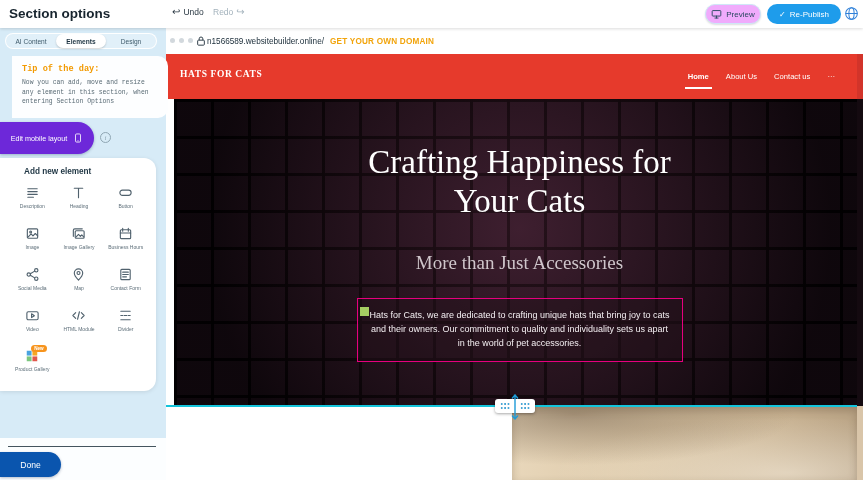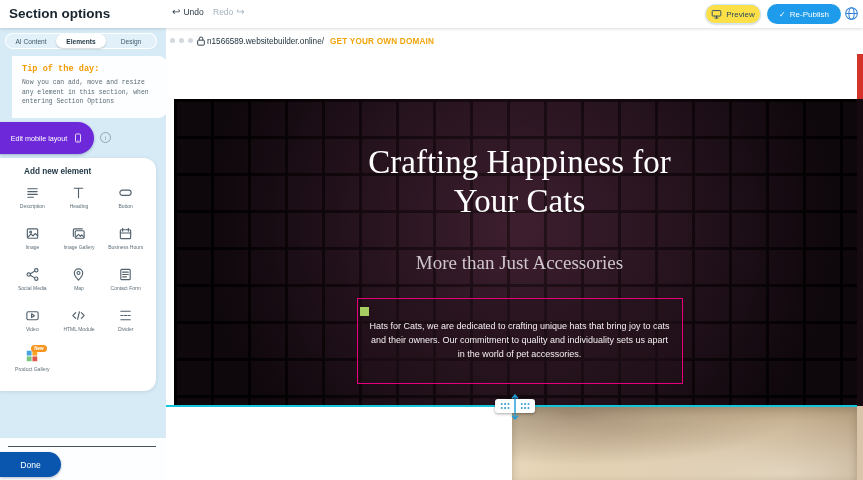--- a/index.html
+++ b/index.html
@@ -5,21 +5,21 @@
   html,body{margin:0;padding:0;background:#e9edf0;}
   .stage{position:relative;width:863px;height:480px;background:#fff;font-family:"Liberation Sans",sans-serif;overflow:hidden;}
 
   
   .topbar{position:absolute;left:0;top:0;width:863px;height:28px;background:#fff;box-shadow:0 1px 3px rgba(0,0,0,.14);z-index:40;}
   .topbar-title{position:absolute;left:9px;top:6px;font-size:13.5px;font-weight:bold;color:#17242e;}
   .undo-btn,.redo-btn{position:absolute;top:7px;display:flex;align-items:center;gap:3px;font-size:8.5px;cursor:pointer;}
   .undo-btn{left:172px;color:#2c3a45;}
   .redo-btn{left:213px;color:#a3b2bc;}
   .undo-btn .glyph,.redo-btn .glyph{font-size:10px;line-height:10px;}
-  .btn-preview{position:absolute;left:705px;top:4px;width:56px;height:20px;border-radius:11px;background:#fde047;border:1px solid #cfe6f7;box-shadow:0 1px 2px rgba(0,0,0,.14);display:flex;align-items:center;justify-content:center;gap:4px;font-size:8px;color:#27485f;cursor:pointer;box-sizing:border-box;}
+  .btn-preview{position:absolute;left:705px;top:4px;width:56px;height:20px;border-radius:11px;background:#f0abfc;border:1px solid #cfe6f7;box-shadow:0 1px 2px rgba(0,0,0,.14);display:flex;align-items:center;justify-content:center;gap:4px;font-size:8px;color:#27485f;cursor:pointer;box-sizing:border-box;}
   .btn-republish{position:absolute;left:767px;top:4px;width:74px;height:20px;border-radius:11px;background:#1e9ceb;color:#fff;display:flex;align-items:center;justify-content:center;gap:4px;font-size:8px;cursor:pointer;}
   .globe{position:absolute;left:844px;top:6px;width:15px;height:15px;cursor:pointer;}
 
   
   .sidebar{position:absolute;left:0;top:28px;width:166px;height:452px;background:#d7ebf7;z-index:20;}
   .tabs{position:absolute;left:5px;top:5px;width:152px;height:16px;display:flex;border:1px solid rgba(255,255,255,.95);border-radius:9px;background:rgba(255,255,255,.25);box-sizing:border-box;}
   .tab{flex:1;display:flex;align-items:center;justify-content:center;font-size:6.6px;color:#3f5b6b;cursor:pointer;border-radius:8px;}
   .tab.active{background:#fff;box-shadow:0 1px 2px rgba(0,0,0,.18);font-weight:bold;color:#1d3442;}
   .tip-card{position:absolute;left:12px;top:28px;width:156px;height:62px;background:#fdfeff;border-radius:0 10px 10px 0;padding:8px 10px;box-sizing:border-box;font-family:Liberation Mono, monospace;}
   .tip-title{font-size:8.6px;font-weight:bold;color:#f29a02;margin-bottom:4px;}
@@ -57,21 +57,21 @@
   .nav-item.active::after{content:"";position:absolute;left:-3px;right:-3px;bottom:-8px;height:2px;background:#fff;}
   .hero{position:absolute;left:8px;top:45px;width:691px;height:307px;
     background-color:#261320;
     background-image:
       radial-gradient(circle at 50% 42%, rgba(125,62,88,.28), rgba(0,0,0,.62) 80%),
       linear-gradient(to right, rgba(3,0,2,.95) 3px, transparent 3px),
       linear-gradient(to bottom, rgba(3,0,2,.95) 3px, transparent 3px);
     background-size:100% 100%, 37px 37px, 37px 37px;}
   .hero-title{position:absolute;left:0;top:44px;width:100%;text-align:center;font-family:"Liberation Serif",serif;font-size:33px;color:#fff;line-height:1.18;}
   .hero-sub{position:absolute;left:0;top:153px;width:100%;text-align:center;font-family:"Liberation Serif",serif;font-size:19px;color:#cfc6cb;}
-  .hero-box{position:absolute;left:50%;transform:translateX(-50%);top:199px;width:326px;border:1.5px solid #e6007e;background:rgba(35,18,26,.45);padding:21px 11px;box-sizing:border-box;font-size:9px;color:#f3eef1;text-align:center;line-height:1.55;cursor:text;}
+  .hero-box{position:absolute;left:50%;transform:translateX(-50%);top:199px;width:326px;border:1.5px solid #e6007e;background:rgba(35,18,26,.45);padding:10px 11px;box-sizing:border-box;font-size:9px;color:#f3eef1;text-align:center;line-height:1.55;cursor:text;}
   .handle-green{position:absolute;left:2px;top:8px;width:9px;height:9px;background:#a6ce63;cursor:grab;}
   .scrollstrip{position:absolute;right:0;top:0;width:6px;height:426px;cursor:pointer;}
   .ss-red{height:45px;background:#d2342a;}
   .ss-dark{height:307px;background:#140a10;}
   .ss-tan{height:74px;background:#d9c5a9;}
 
   
   .divider{position:absolute;left:0;top:351px;width:691px;height:2px;background:#14c4db;z-index:6;}
   .div-handle{position:absolute;left:50%;top:345px;transform:translateX(-50%);width:40px;height:14px;background:#fff;border-radius:3px;box-shadow:0 1px 3px rgba(0,0,0,.35);display:flex;align-items:center;justify-content:space-between;padding:0 5px;box-sizing:border-box;z-index:8;cursor:grab;}
   .hdots{width:10px;height:8px;background-image:radial-gradient(circle,#49a6d6 .9px,transparent 1.1px);background-size:3.4px 4px;}
@@ -267,20 +267,29 @@
         <rect x="2" y="5.5" width="8" height="6" rx="1" fill="none" stroke="#33424d" stroke-width="1.2"></rect>
         <path d="M3.8 5.5V3.9a2.2 2.2 0 0 1 4.4 0v1.6" fill="none" stroke="#33424d" stroke-width="1.2"></path>
       </svg>
       <div class="urlline">
         <span>n1566589.websitebuilder.online/</span><span class="cta">GET YOUR OWN DOMAIN</span>
       </div>
     </div>
 
     <div class="preview">
 
+      <div class="site-header">
+        <div class="logo">HATS FOR CATS</div>
+        <div class="nav">
+          <span class="nav-item active">Home</span>
+          <span class="nav-item">About Us</span>
+          <span class="nav-item">Contact us</span>
+          <span class="nav-item">⋯</span>
+        </div>
+      </div>
 
       <div class="hero">
         <div class="hero-title">
           <div>Crafting Happiness for</div>
           <div>Your Cats</div>
         </div>
         <div class="hero-sub">More than Just Accessories</div>
         <div class="hero-box">
           <span class="handle-green"></span>
           <span>Hats for Cats, we are dedicated to crafting unique hats that bring joy to cats and their owners. Our commitment to quality and individuality sets us apart in the world of pet accessories.</span>

